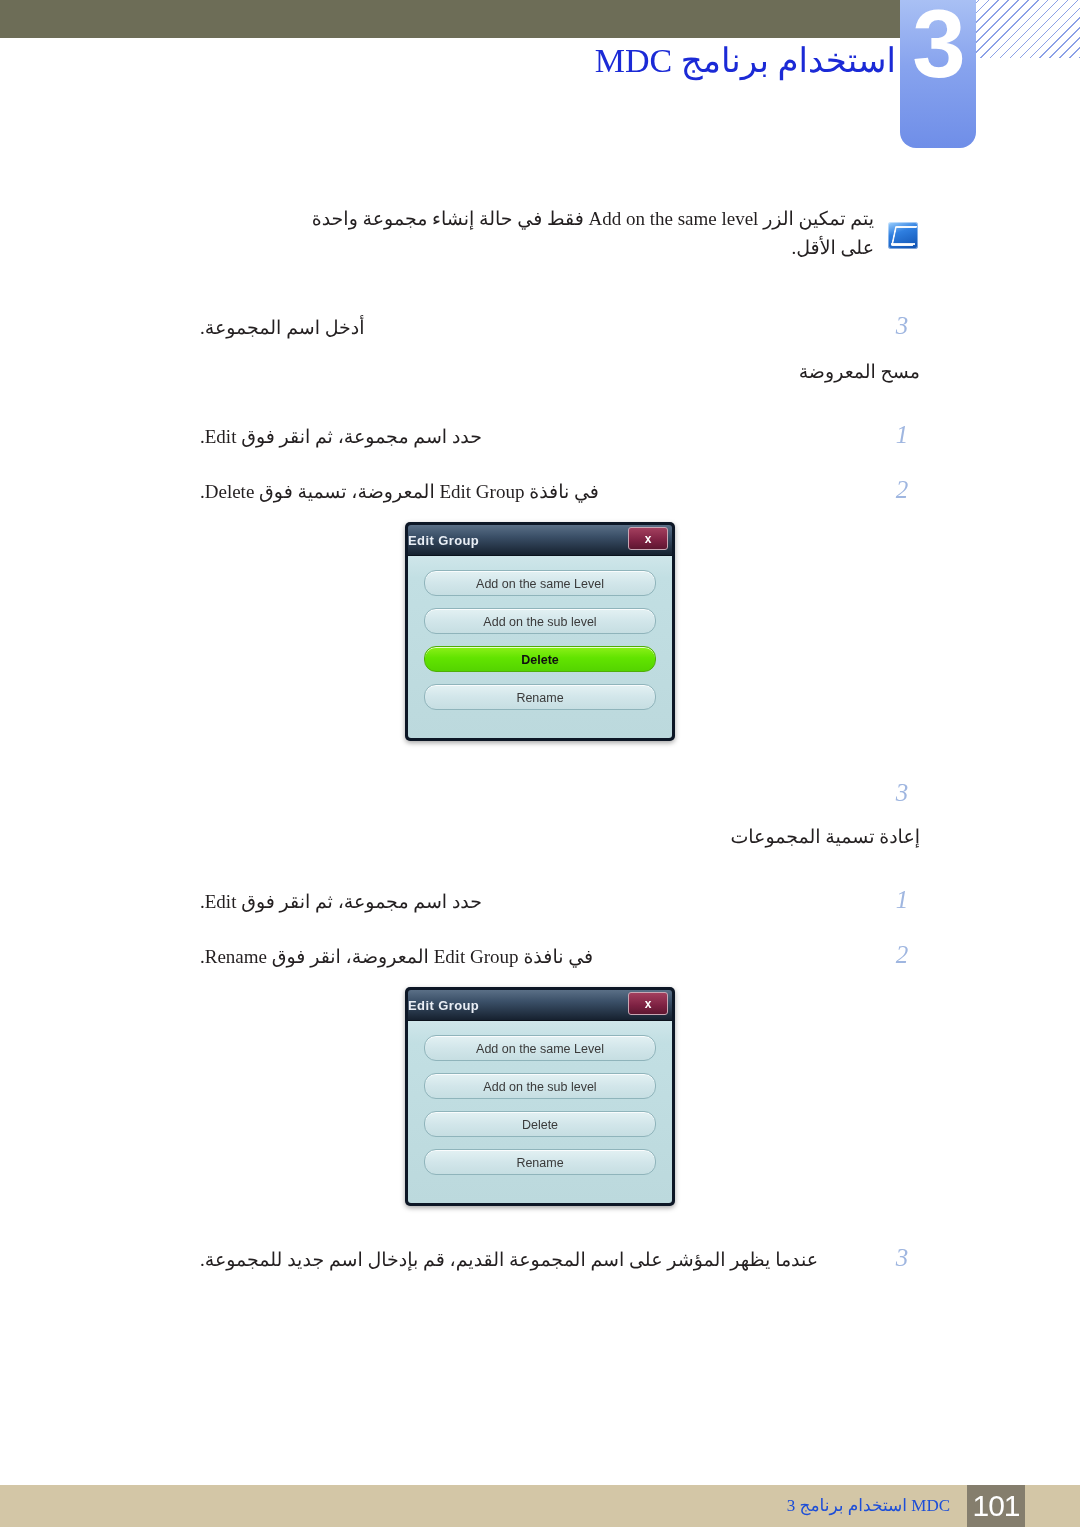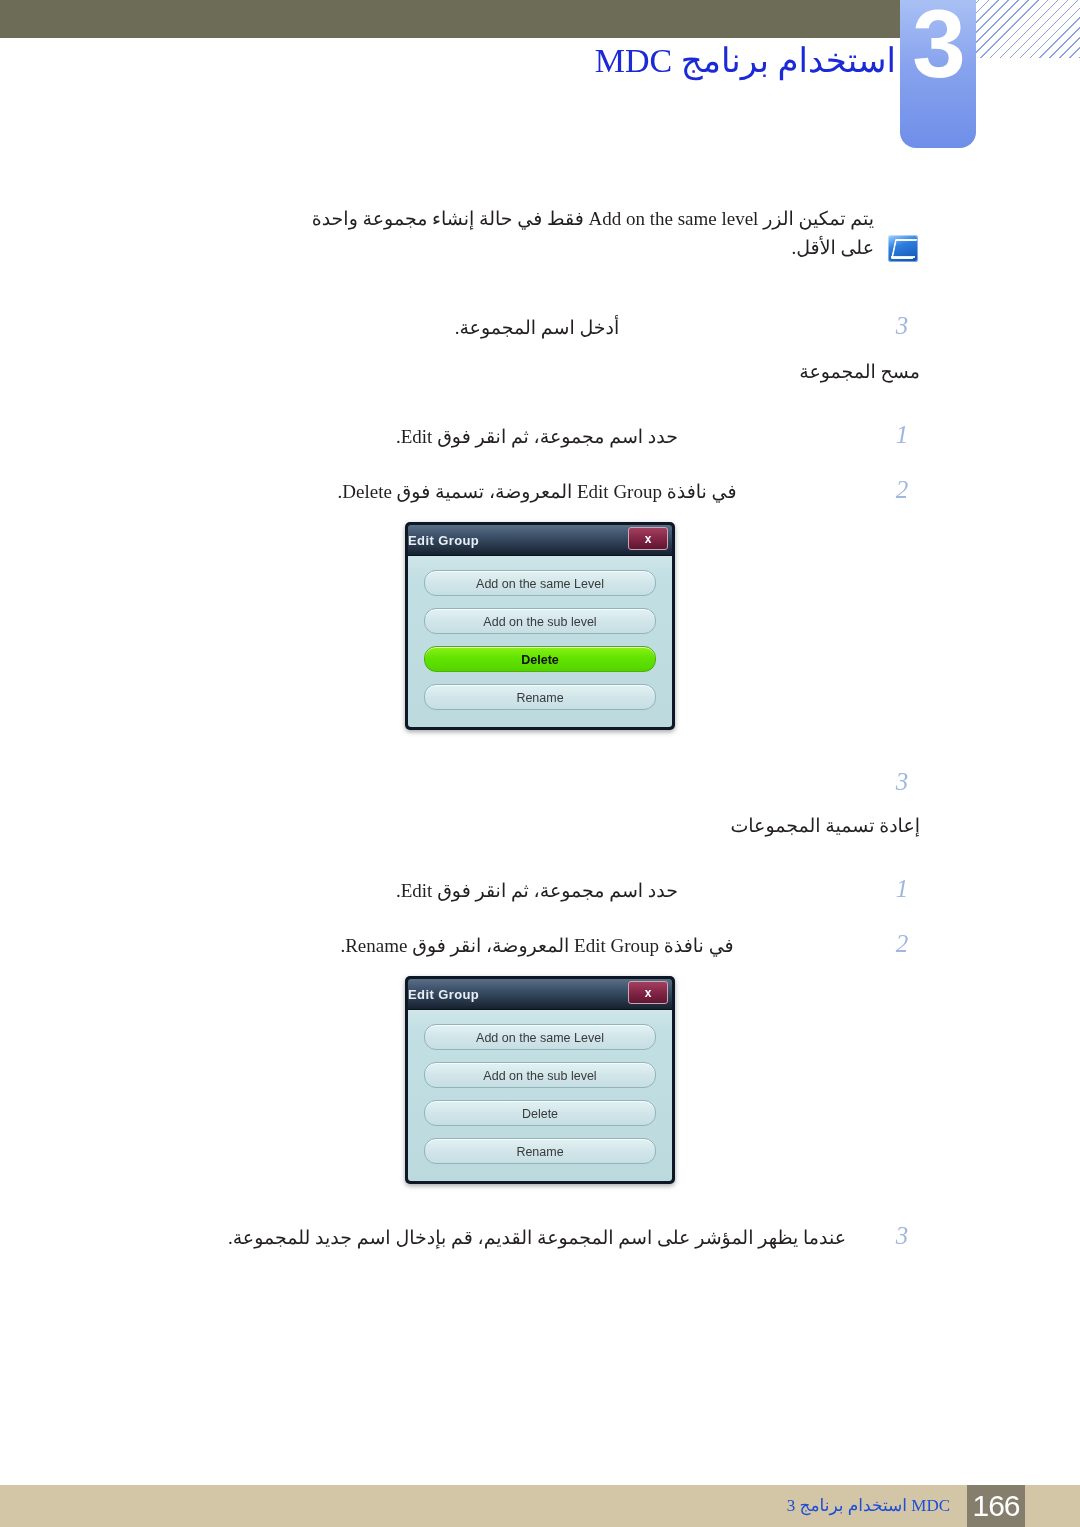--- a/index.html
+++ b/index.html
@@ -89,21 +89,21 @@
     position: absolute;
     top: 205px;
     left: 0;
     width: 1080px;
   }
 
   
   .note-row {
     display: flex;
     flex-direction: row;
-    align-items: flex-end;
+    align-items: center;
     justify-content: flex-start;
     padding: 0 162px 0 280px;
     box-sizing: border-box;
     direction: rtl;
   }
   .note-icon {
     flex: 0 0 auto;
     width: 30px;
     height: 27px;
     margin-top: 4px;
@@ -157,21 +157,21 @@
     text-align: center;
     font-family: "Liberation Serif", serif;
     font-style: italic;
     font-size: 25px;
     color: #9fb6e0;
   }
   .step .step-text {
     flex: 1 1 auto;
     font-size: 19px;
     line-height: 1.55;
-    text-align: center;
+    text-align: left;
     padding-right: 10px;
   }
 
   .section-head {
     direction: rtl;
     text-align: right;
     padding: 0 160px 0 200px;
     box-sizing: border-box;
     margin-top: 18px;
     font-size: 19px;
@@ -243,21 +243,21 @@
     line-height: 24px;
     margin-bottom: 12px;
     border-radius: 12px;
     border: 1px solid #8fb4bb;
     background: linear-gradient(180deg, #e3f1f3 0%, #d2e6ea 50%, #c6dee2 100%);
     color: #3a3a3a;
     font-size: 12.5px;
     cursor: pointer;
     box-shadow: inset 0 1px 0 rgba(255,255,255,0.8);
   }
-  .dlg-btn:last-child { margin-bottom: 1px; }
+  .dlg-btn:last-child { margin-bottom: 12px; }
   .dlg-btn.selected {
     background: linear-gradient(180deg, #8cf019 0%, #62e400 45%, #54d400 100%);
     border: 1px solid #4fae08;
     color: #101010;
     font-weight: bold;
   }
 
   
   .footer {
     position: absolute;
@@ -314,21 +314,21 @@
     <span class="note-text">يتم تمكين الزر Add on the same level فقط في حالة إنشاء مجموعة واحدة على الأقل.</span>
   </div>
 
   <div class="spacer-md"></div>
 
   <div class="step">
     <span class="marker">3</span>
     <span class="step-text">أدخل اسم المجموعة.</span>
   </div>
 
-  <div class="section-head">مسح المجموعة</div>
+  <div class="section-head">مسح المعروضة</div>
 
   <div class="spacer-sm"></div>
 
   <div class="step">
     <span class="marker">1</span>
     <span class="step-text">حدد اسم مجموعة، ثم انقر فوق Edit.</span>
   </div>
 
   <div class="step">
     <span class="marker">2</span>
@@ -389,14 +389,14 @@
 
   <div class="step">
     <span class="marker">3</span>
     <span class="step-text">عندما يظهر المؤشر على اسم المجموعة القديم، قم بإدخال اسم جديد للمجموعة.</span>
   </div>
 
 </div>
 
 <div class="footer">
   <span class="footer-text">MDC استخدام برنامج 3</span>
-  <span class="footer-page">166</span>
+  <span class="footer-page">101</span>
 </div>
 
 </body></html>

